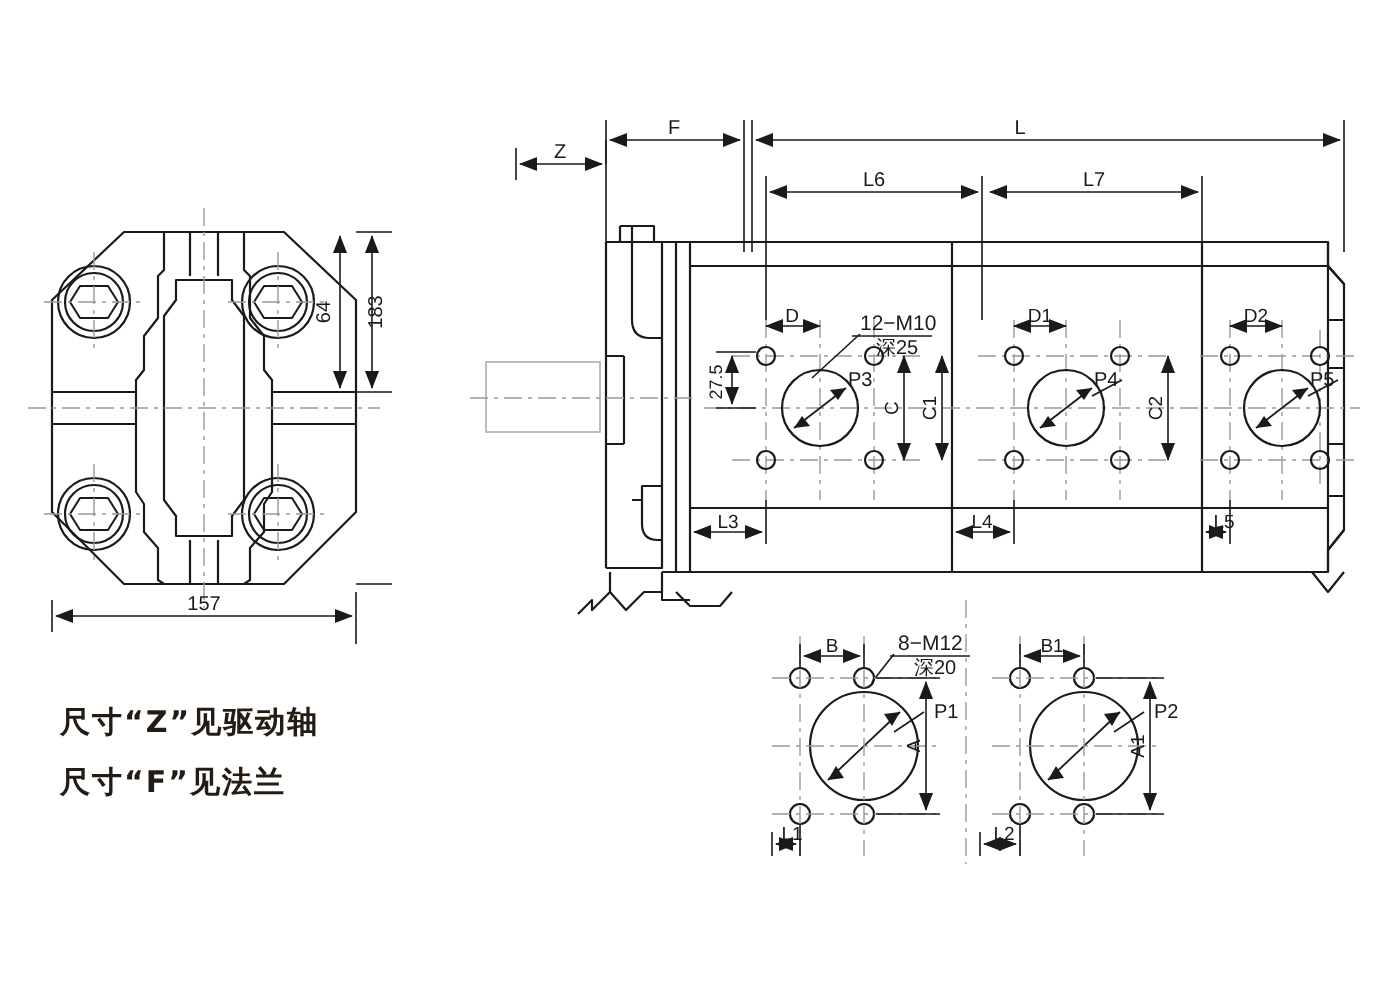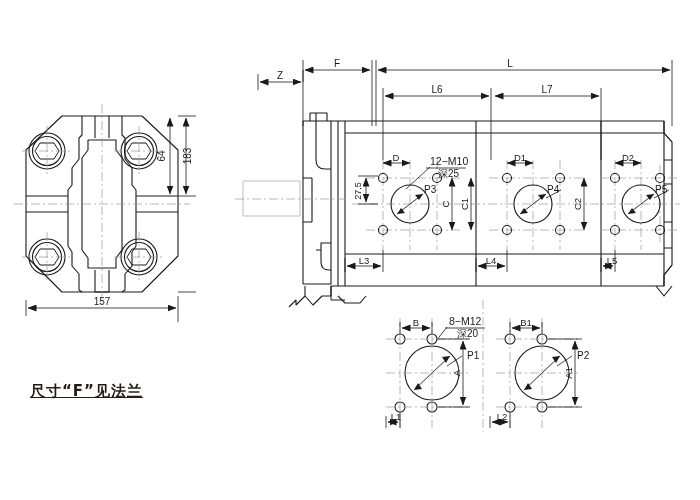--- a/index.html
+++ b/index.html
@@ -3,21 +3,21 @@
 <meta charset="utf-8">
 <style>
   html,body{margin:0;padding:0;background:#ffffff;}
   body{width:700px;height:500px;position:relative;overflow:hidden;
        font-family:"Liberation Sans","DejaVu Sans",sans-serif;color:#1a1a1a;}
   #sheet{position:absolute;left:0;top:0;width:700px;height:500px;}
   svg{position:absolute;left:0;top:0;}
   .note{position:absolute;font-family:"DejaVu Sans",sans-serif;font-weight:bold;
         font-size:15px;color:#241c14;letter-spacing:1px;white-space:nowrap;}
   #note1{left:30px;top:352px;}
-  #note2{left:30px;top:382px;text-decoration:underline;}
+  #note2{left:30px;top:382px;}
 </style>
 </head>
 <body>
 
 <div id="sheet">
 
 <svg width="700" height="500" viewBox="0 0 700 500">
   <defs>
     <marker id="ar" markerWidth="9" markerHeight="7" refX="8.5" refY="3.5" orient="auto" markerUnits="userSpaceOnUse">
       <path d="M0,0 L9,3.5 L0,7 z" fill="#1a1a1a"></path>
@@ -298,15 +298,16 @@
 
   <g fill="#1a1a1a" stroke="none">
     <text x="430" y="165" font-size="10.5">12−M10</text>
     <text x="438" y="177" font-size="10">深25</text>
     <text x="424" y="193" font-size="10">P3</text>
     <text x="547" y="193" font-size="10">P4</text>
     <text x="655" y="193" font-size="10">P5</text>
   </g>
 </svg>
 
+<div class="note" id="note1">尺寸“Z”见驱动轴</div>
 <div class="note" id="note2">尺寸“F”见法兰</div>
 
 </div>
 
 </body></html>

